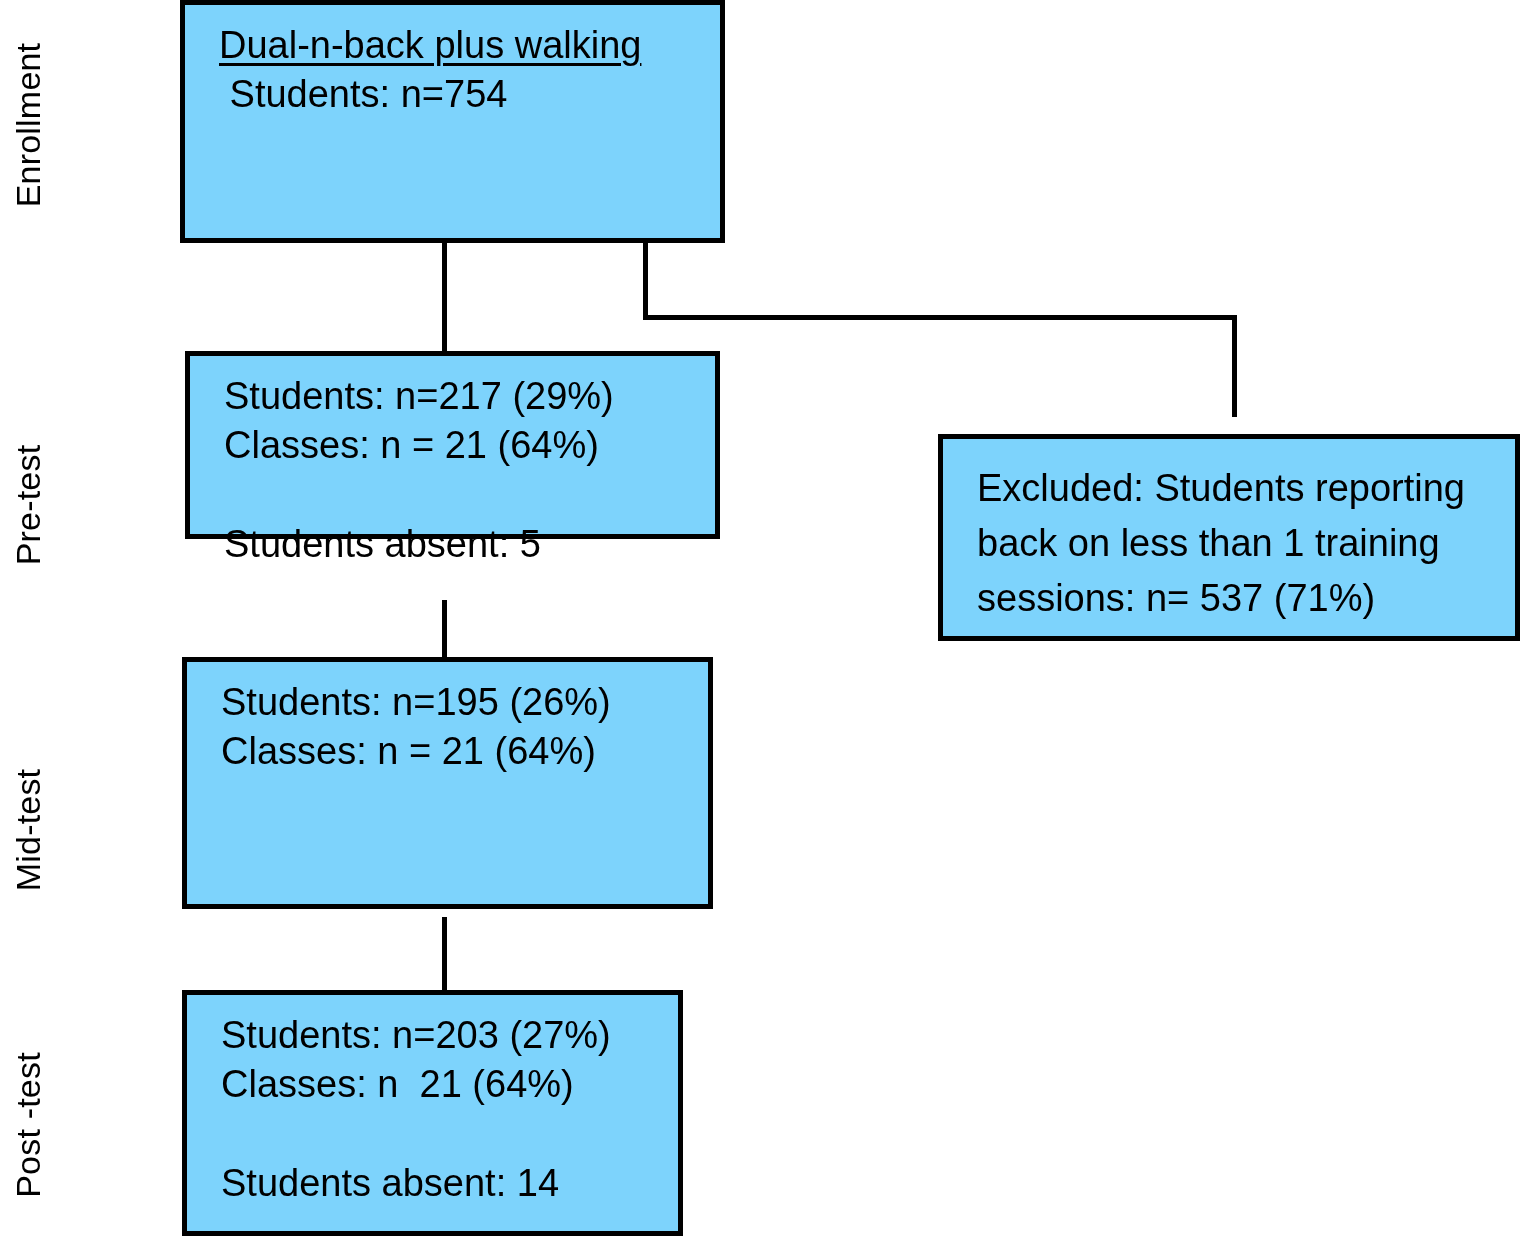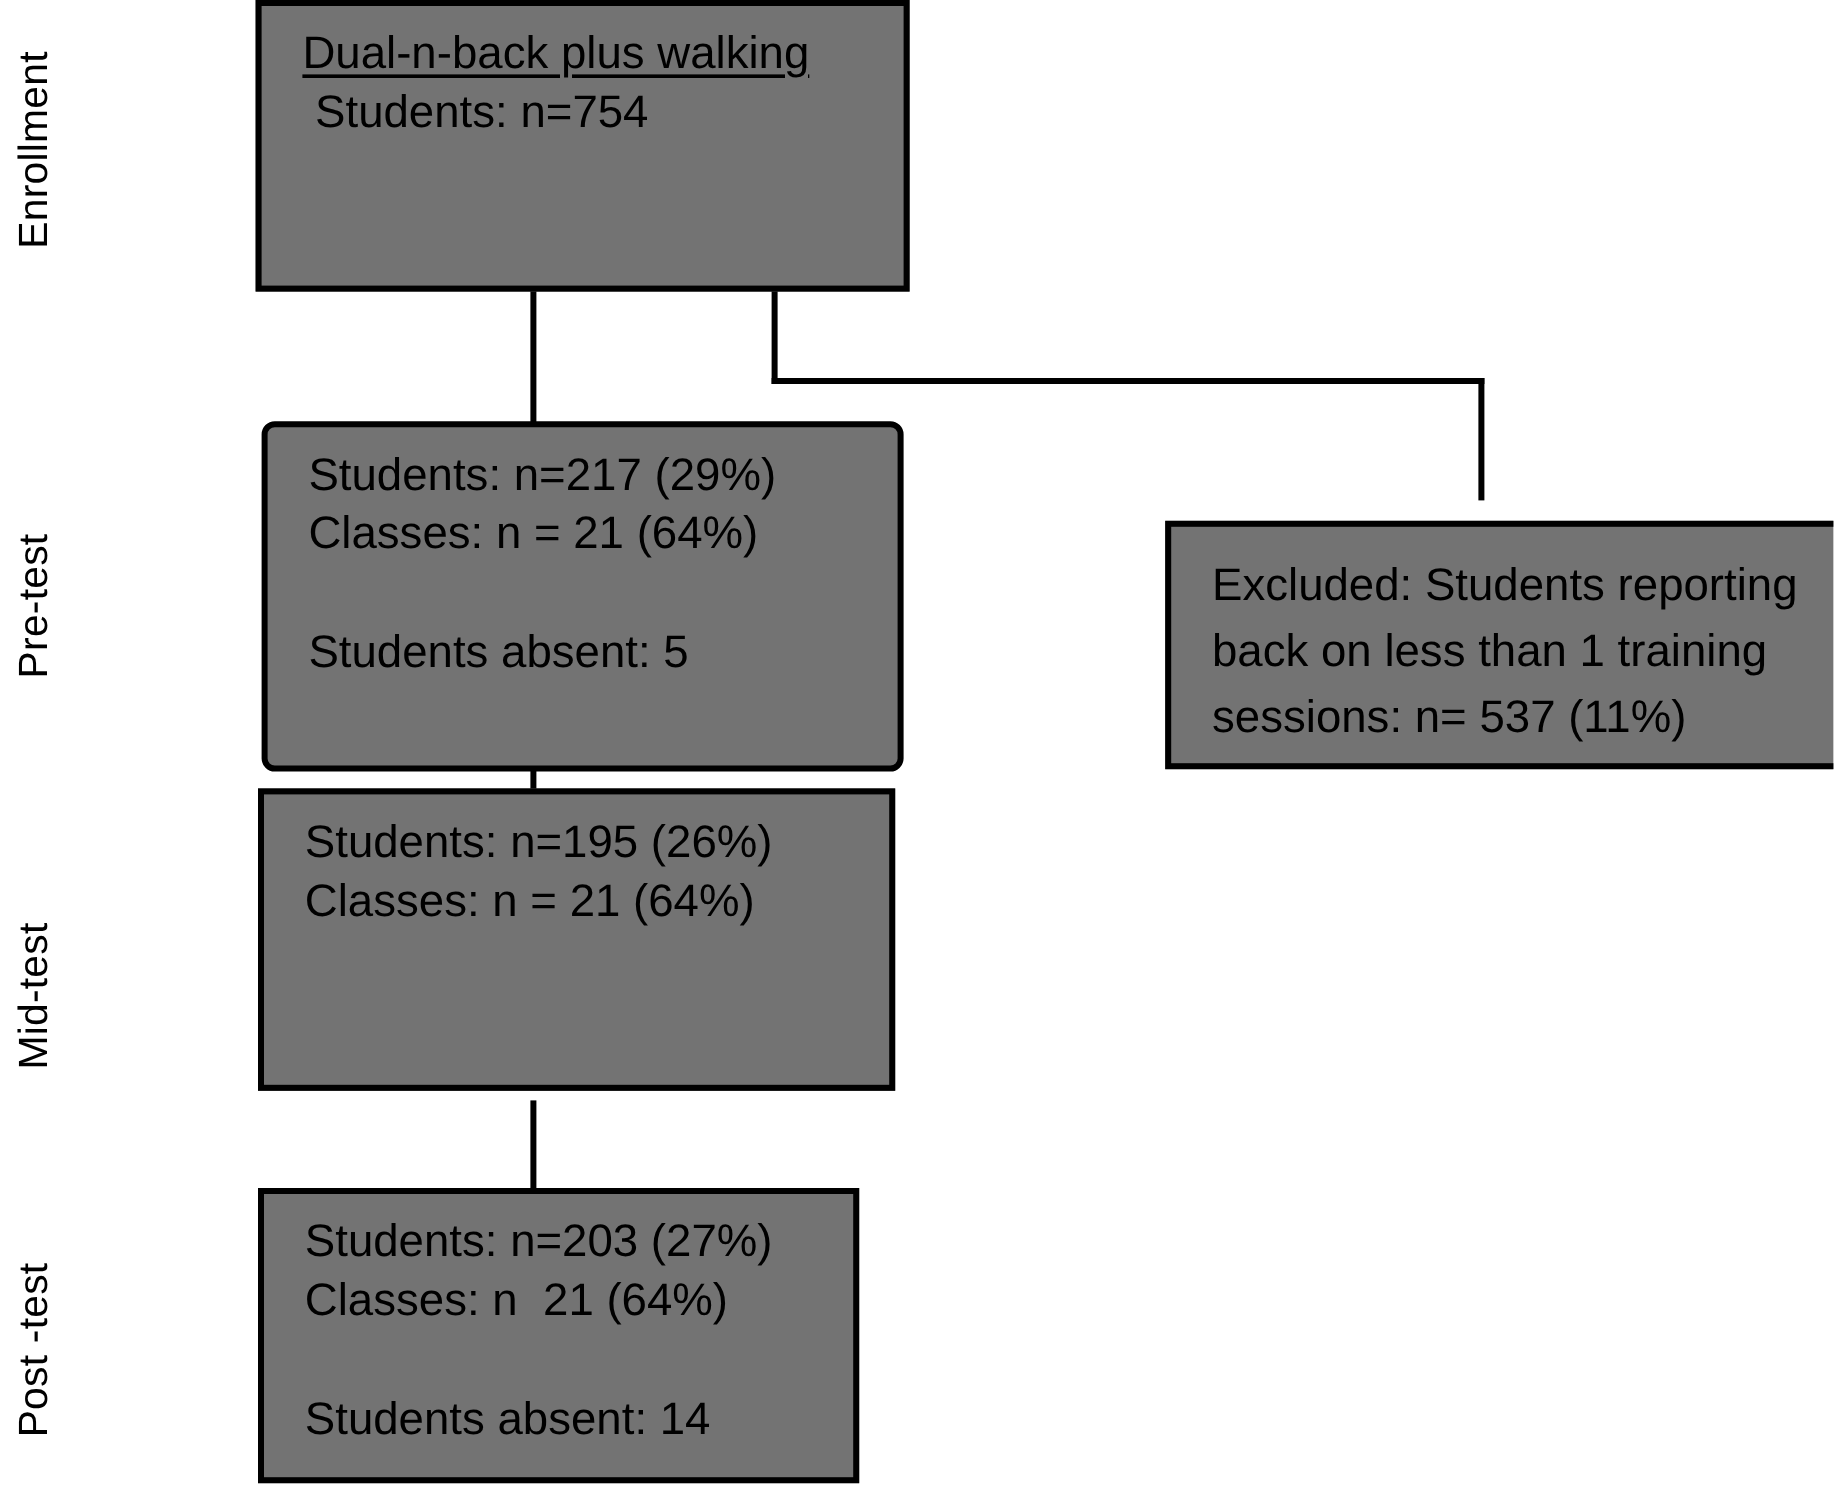--- a/index.html
+++ b/index.html
@@ -44,22 +44,21 @@
   #stage-enrollment { top: 0px;    height: 250px; }
   #stage-pretest    { top: 355px;  height: 300px; }
   #stage-midtest    { top: 690px;  height: 280px; }
   #stage-posttest   { top: 1000px; height: 250px; }
 
   
   .flow-box {
     position: absolute;
     box-sizing: border-box;
     border: 5px solid #000000;
-    background: #737373;
-    margin-left: 33px;
+    background: #7dd3fc;
   }
   .flow-box .box-body {
     padding: 16px 0 0 34px;
   }
   .flow-box .line {
     font-size: 38px;
     line-height: 1.30;
     white-space: pre;
     color: #000000;
   }
@@ -69,21 +68,21 @@
     text-decoration-thickness: 3px;
   }
   .flow-box .line.spacer {
     font-size: 38px;
     line-height: 1.30;
     visibility: hidden;
   }
 
   
   #box-enrollment { left: 180px; top: 0px;    width: 545px; height: 243px; }
-  #box-pretest    { left: 185px; top: 351px;  width: 535px; height: 292px; border-radius: 11px; }
+  #box-pretest    { left: 185px; top: 351px;  width: 535px; height: 188px; }
   #box-midtest    { left: 182px; top: 657px;  width: 531px; height: 252px; }
   #box-posttest   { left: 182px; top: 990px;  width: 501px; height: 246px; }
   #box-excluded   { left: 938px; top: 434px;  width: 582px; height: 207px; }
 
   #box-excluded .box-body { padding: 22px 0 0 34px; }
   #box-excluded .line { font-size: 38px; line-height: 1.45; }
 
   
   .connector {
     position: absolute;
@@ -141,21 +140,21 @@
       <div class="line">Classes: n = 21 (64%)</div>
       <div class="line spacer">&nbsp;</div>
       <div class="line">Students absent: 5</div>
     </div>
   </div>
 
   <div class="flow-box" id="box-excluded">
     <div class="box-body">
       <div class="line">Excluded: Students reporting</div>
       <div class="line">back on less than 1 training</div>
-      <div class="line">sessions: n= 537 (11%)</div>
+      <div class="line">sessions: n= 537 (71%)</div>
     </div>
   </div>
 
   <div class="flow-box" id="box-midtest">
     <div class="box-body">
       <div class="line">Students: n=195 (26%)</div>
       <div class="line">Classes: n = 21 (64%)</div>
       <div class="line spacer">&nbsp;</div>
     </div>
   </div>

